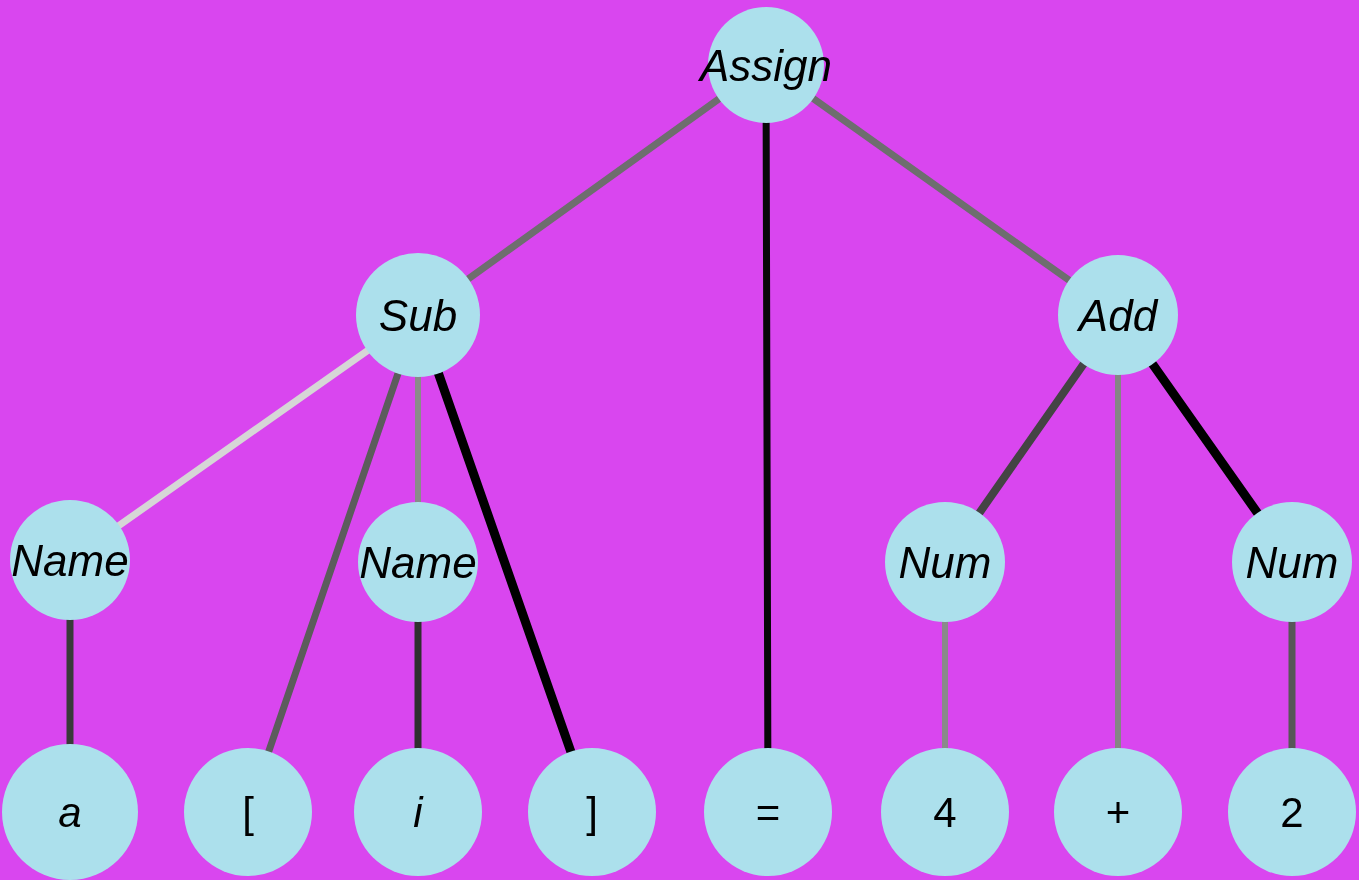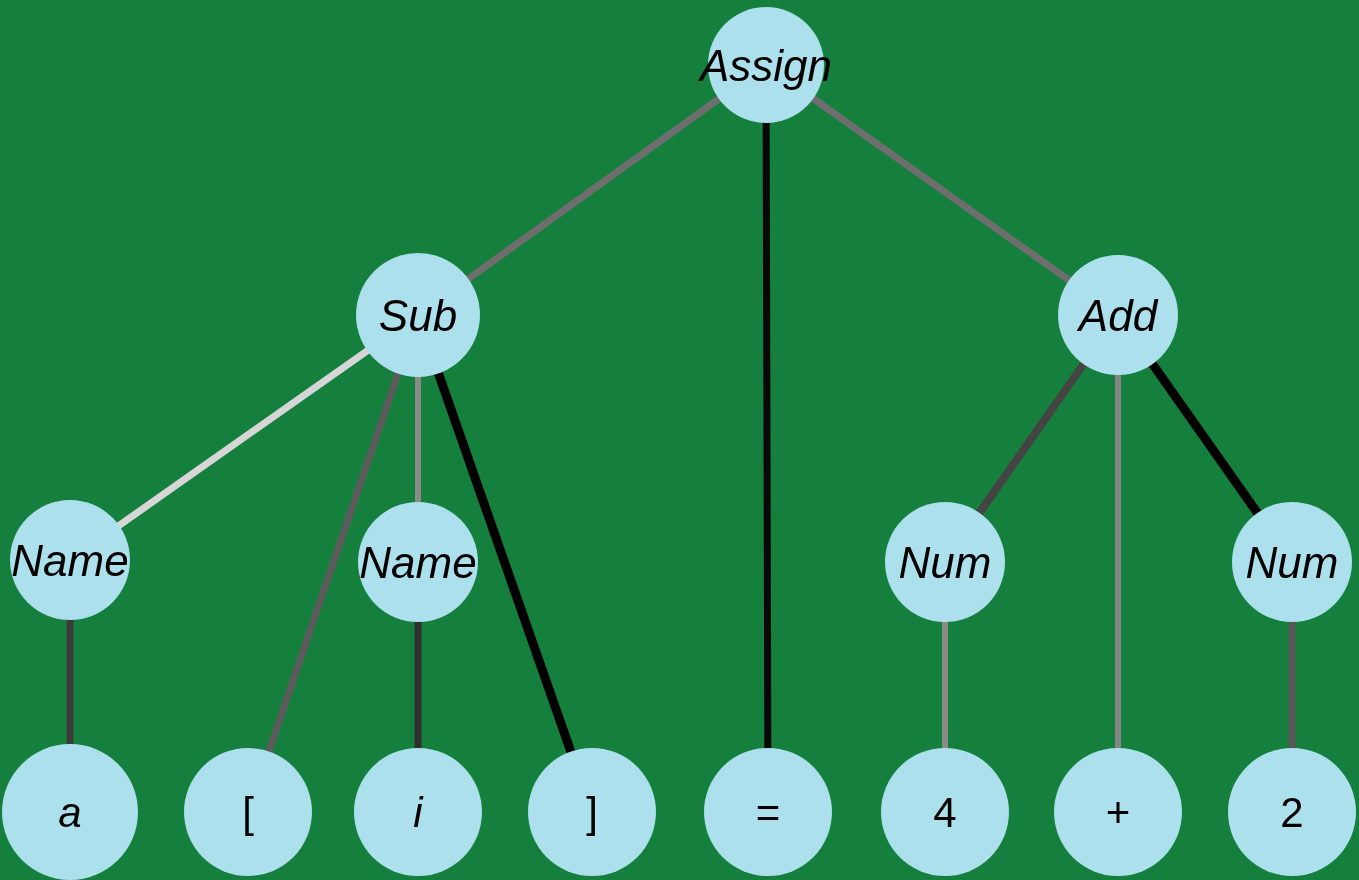--- a/index.html
+++ b/index.html
@@ -11,21 +11,21 @@
   body {
     width: 1359px;
     height: 880px;
     overflow: hidden;
     font-family: "Liberation Sans", sans-serif;
   }
   #tree-canvas {
     position: relative;
     width: 1359px;
     height: 880px;
-    background: #15803d;
+    background: #d946ef;
   }
   svg.tree-svg {
     position: absolute;
     top: 0;
     left: 0;
     width: 1359px;
     height: 880px;
     display: block;
   }
   .node-circle {

